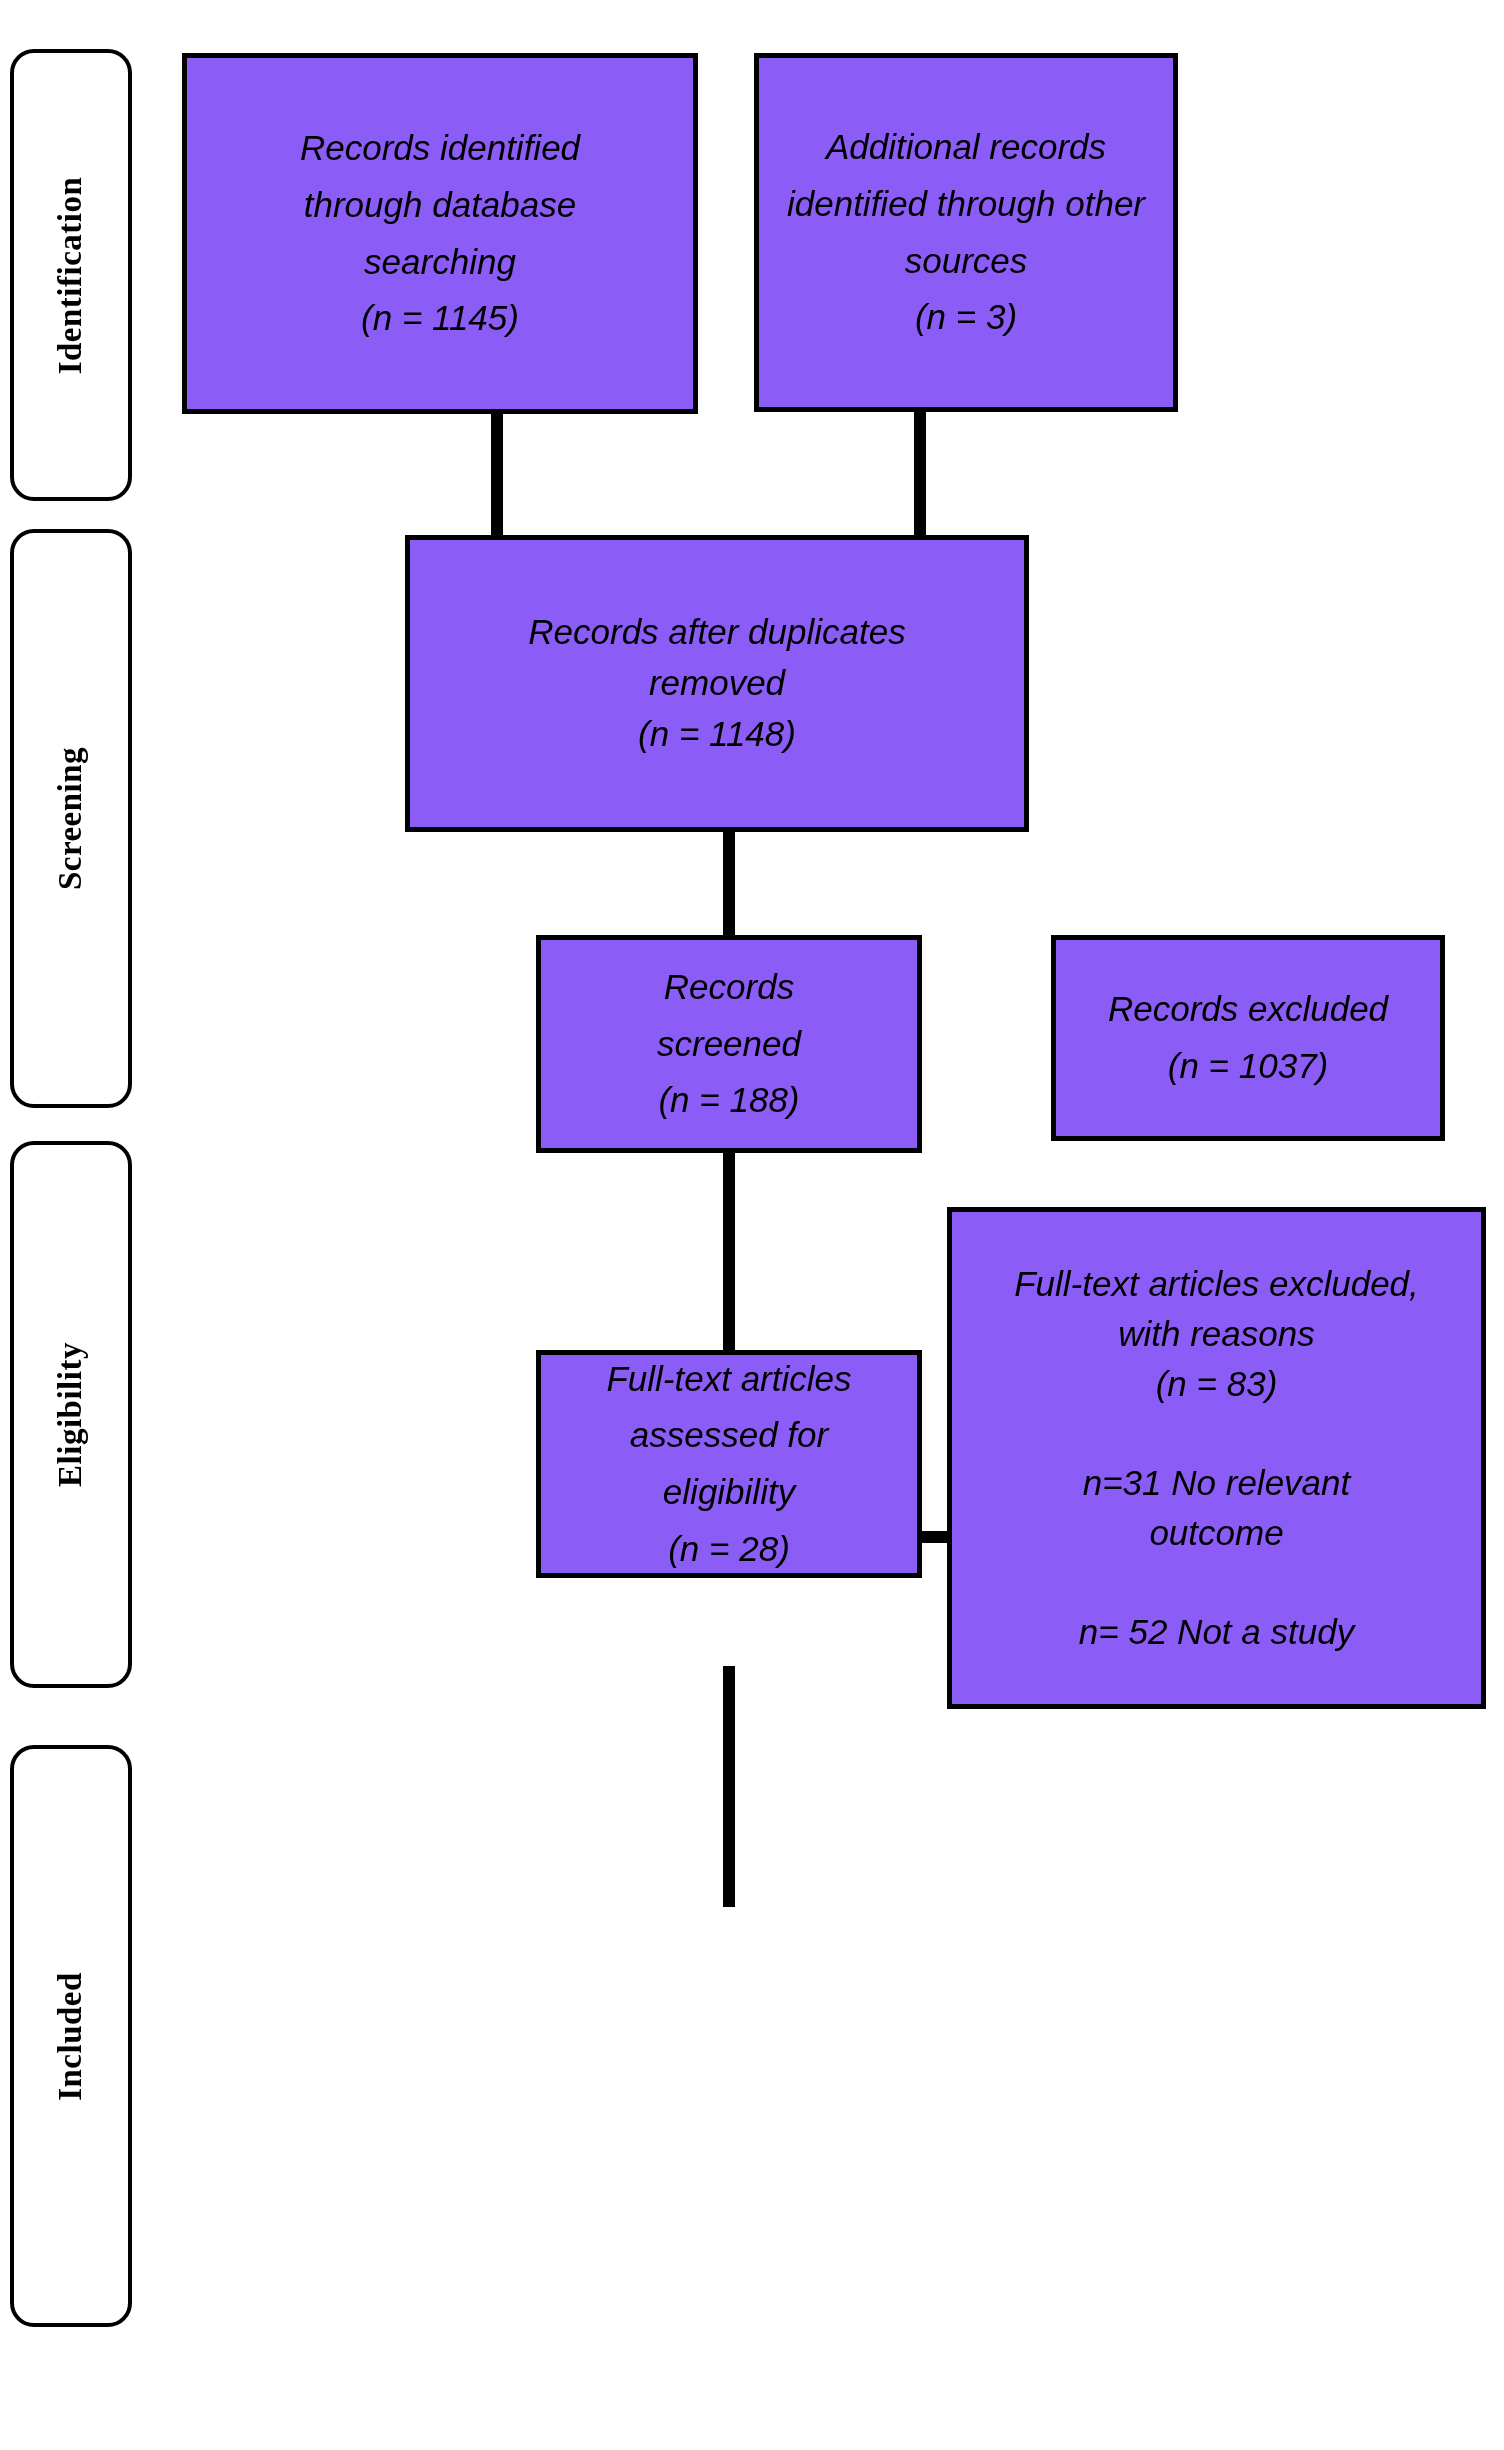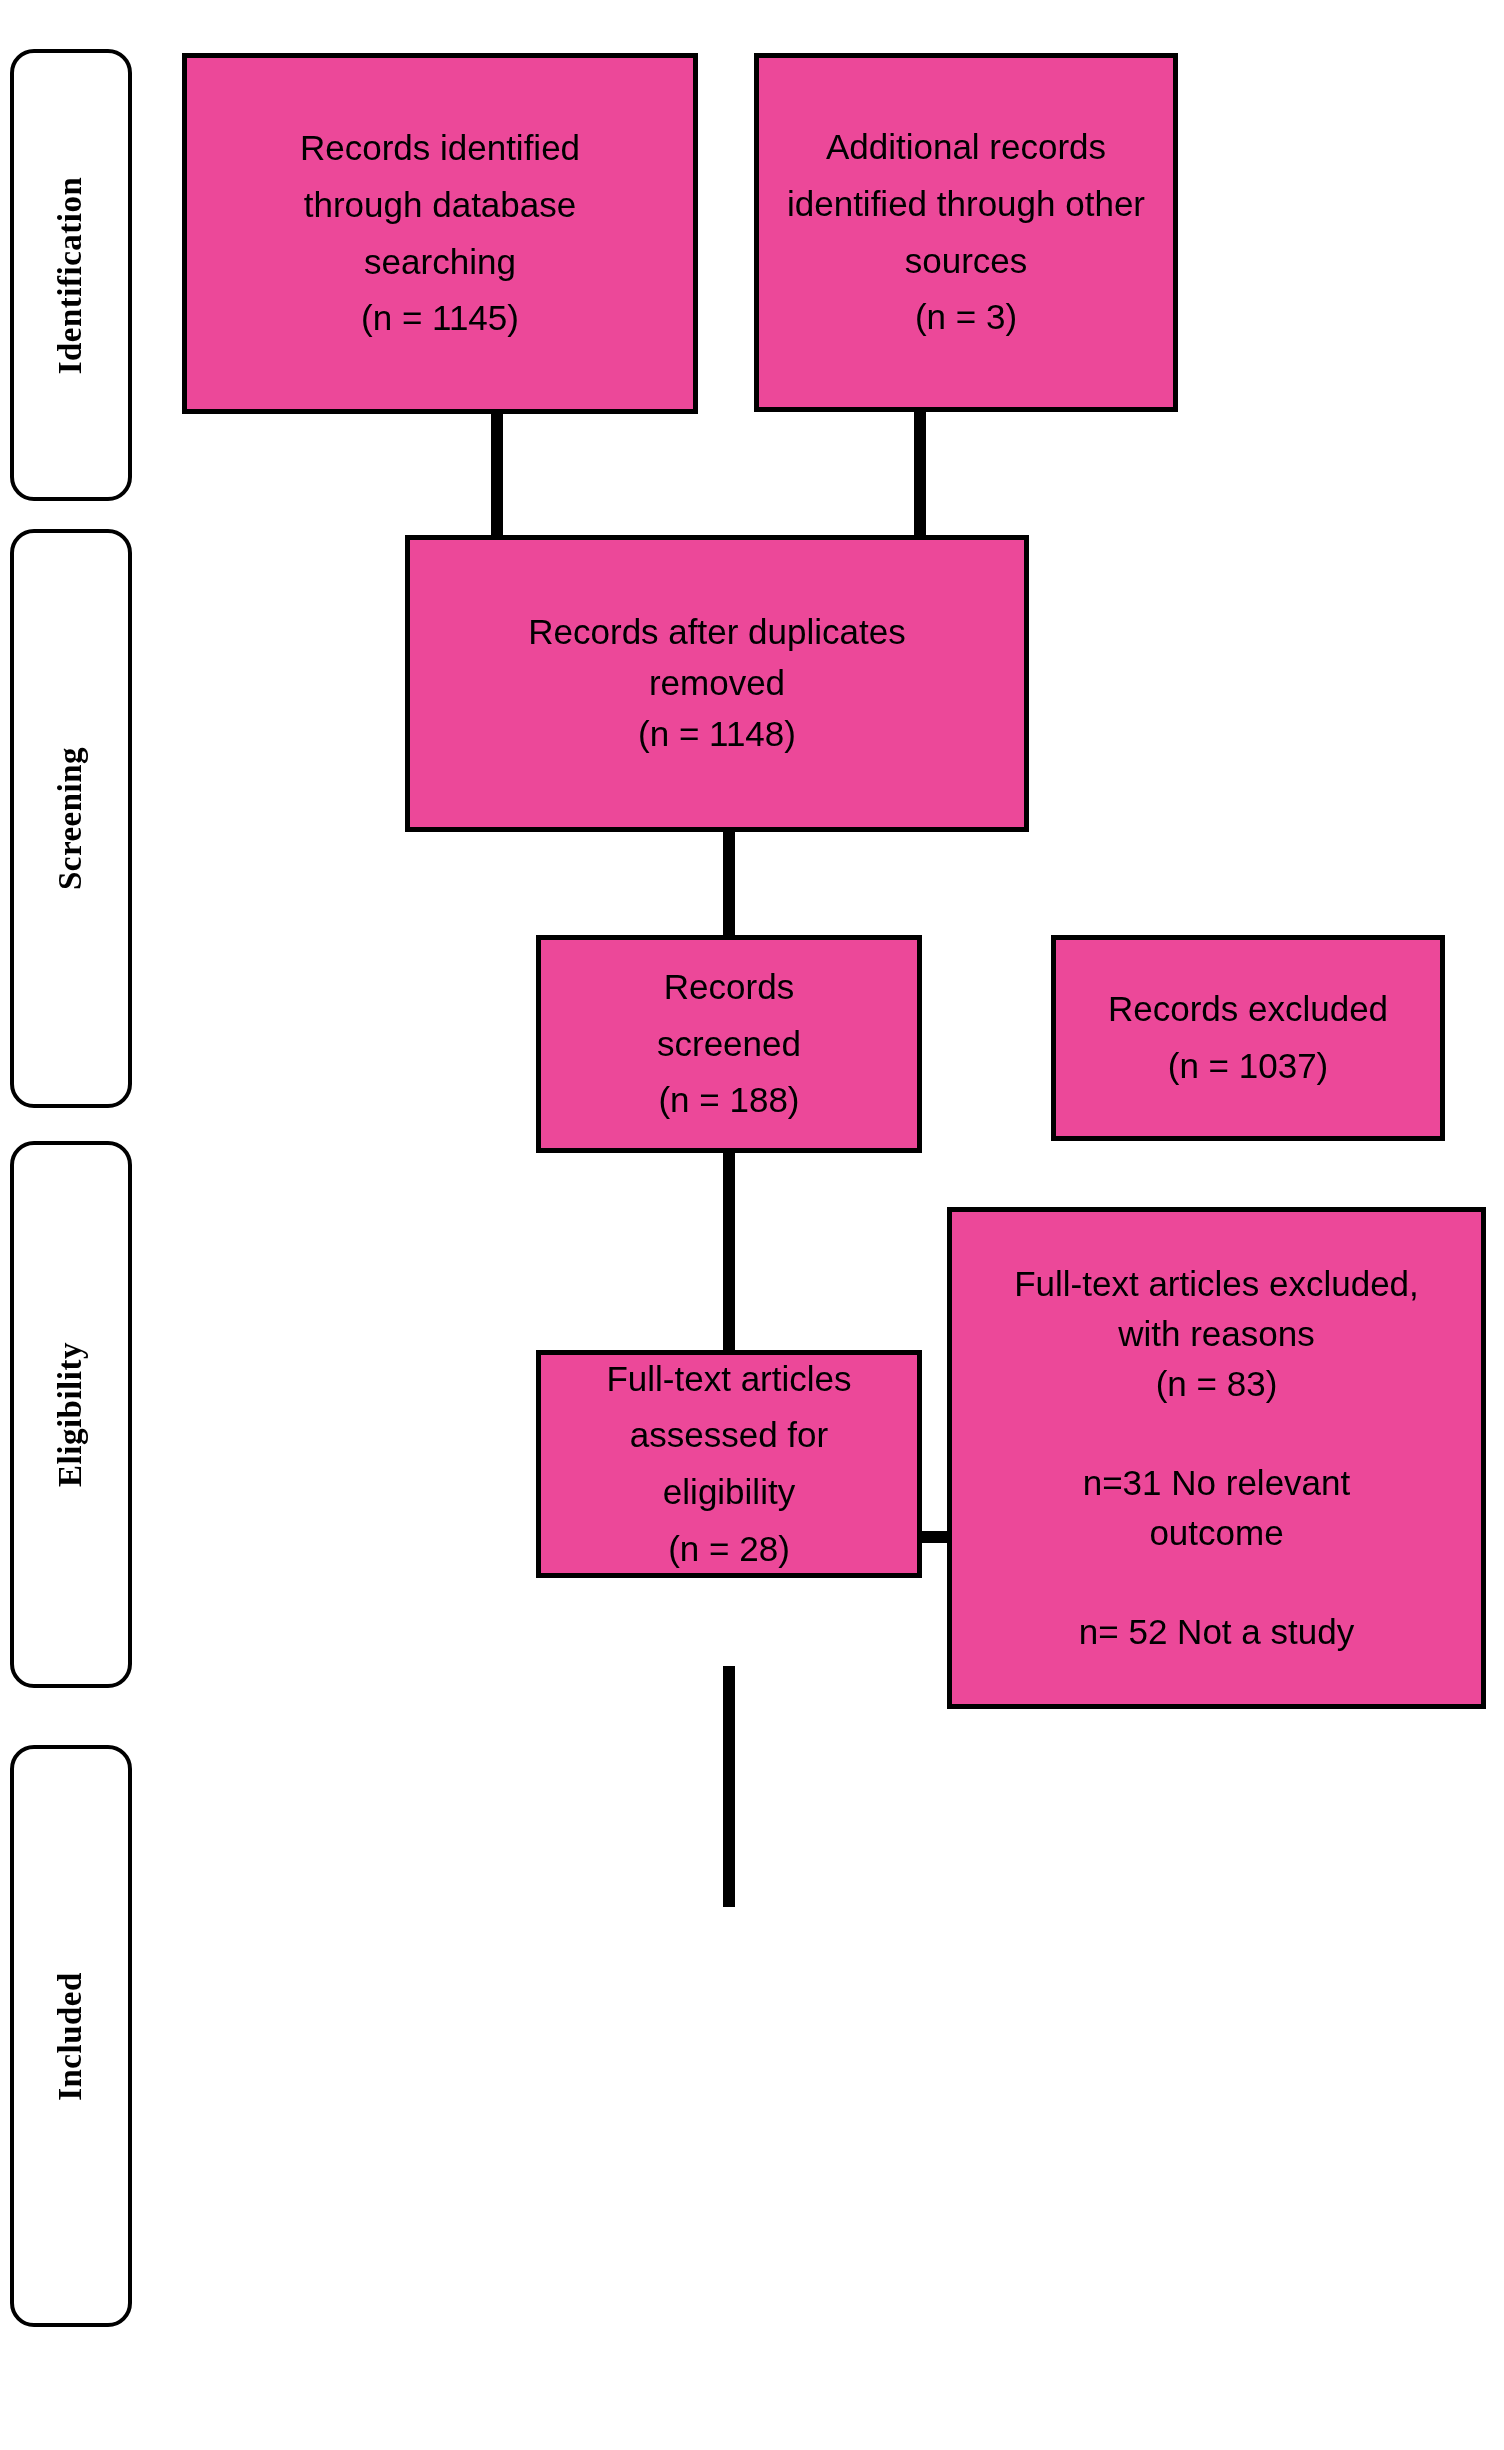--- a/index.html
+++ b/index.html
@@ -37,25 +37,26 @@
     letter-spacing: 0.5px;
     line-height: 1;
     color: #000000;
   }
 
   
   .flow-box {
     position: absolute;
     box-sizing: border-box;
     border: 5.3px solid #000000;
-    background: #ec4899;
+    background: #8b5cf6;
     display: flex;
     align-items: center;
     justify-content: center;
     text-align: center;
+    font-style: italic;
   }
   .flow-box .btext {
     width: 100%;
     padding: 0 7.4px;
     box-sizing: border-box;
     font-family: "Liberation Sans", sans-serif;
     font-size: 35px;
     line-height: 1.62;
     color: #000000;
     white-space: pre-line;

